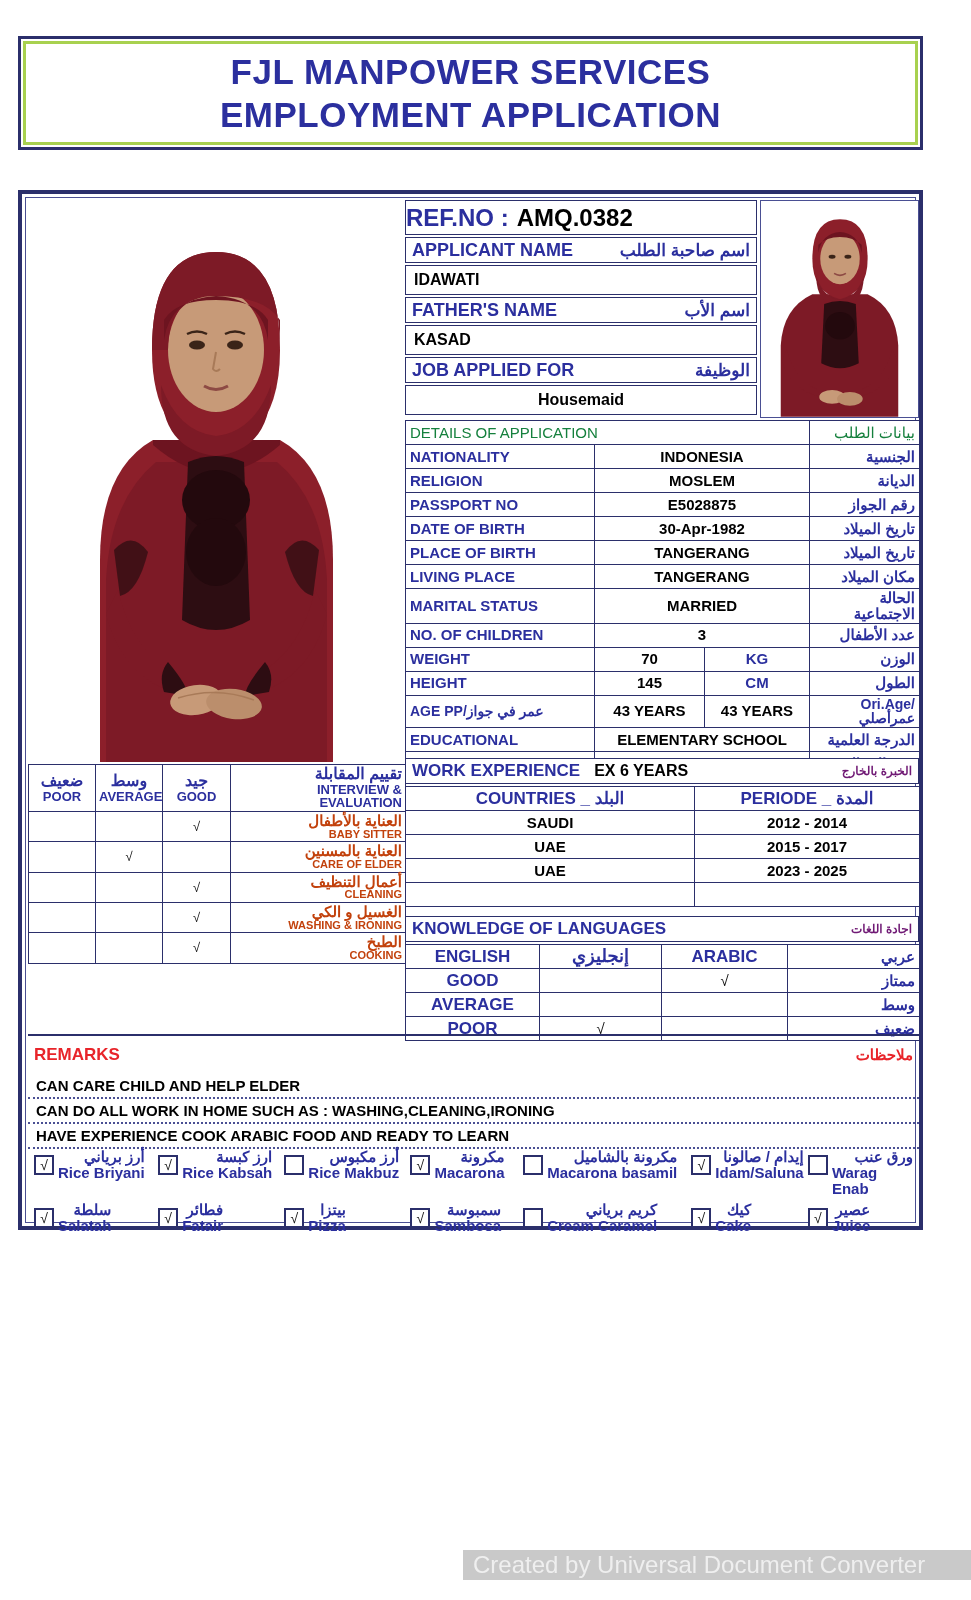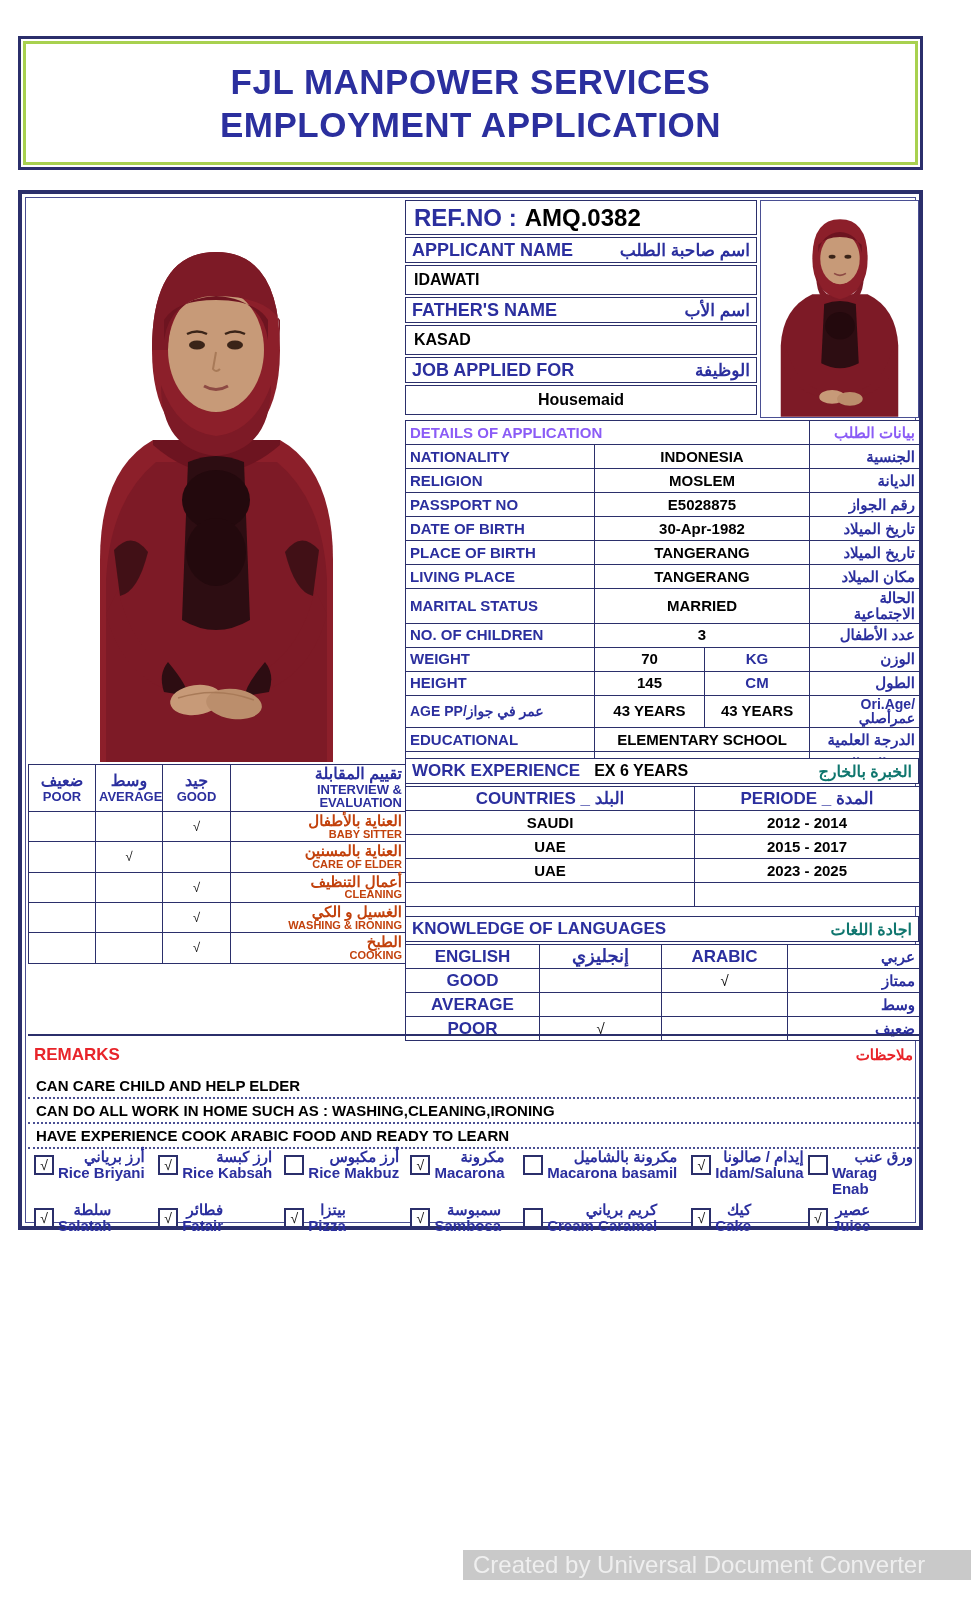--- a/index.html
+++ b/index.html
@@ -13,21 +13,21 @@
     width: 971px;
     height: 1600px;
     background: #ffffff;
     overflow: hidden;
   }
 
   
   .title-banner {
     position: absolute;
     left: 18px; top: 36px;
-    width: 905px; height: 134px;
+    width: 905px; height: 114px;
     border: 3px solid #2b2f6b;
     background: #ffffff;
     padding: 2px;
   }
   .title-banner-inner {
     width: 100%; height: 100%;
     border: 3px solid #a8d14f;
     display: flex;
     flex-direction: column;
     align-items: center;
@@ -99,47 +99,47 @@
     left: 379px; top: 2px;
     width: 352px;
   }
   .ref-row, .hdr-row, .fill-row {
     border: 1px solid #2b2f6b;
     background: #ffffff;
     display: flex;
     align-items: center;
     margin-bottom: 2px;
   }
-  .ref-row { height: 35px; padding: 0 8px; gap: 8px; }
+  .ref-row { height: 35px; padding: 0 0; gap: 8px; }
   .ref-label { color: #2b2f9e; font-weight: bold; font-size: 24px; }
   .ref-value { color: #000; font-weight: bold; font-size: 24px; }
   .hdr-row { height: 26px; padding: 0 6px; justify-content: space-between; }
   .hdr-en { color:#2b2f9e; font-weight:bold; font-size:18px; }
   .hdr-ar { color:#2b2f9e; font-weight:bold; font-size:17px; direction:rtl; }
   .fill-row { height: 30px; padding: 0 8px; }
   .fill-val { color:#000; font-weight:bold; font-size:16px; }
   .fill-val.center { width:100%; text-align:center; }
 
   
   .details-wrap { position: absolute; left: 379px; top: 222px; width: 514px; }
   .details-head td {
-    color:#8b5cf6; font-weight:bold; font-size:18px; height:25px;margin-top:38px;
+    color:#15803d; font-weight:normal; font-size:18px; height:25px;margin-top:38px;
   }
   .details-wrap .tbl td { height: 24px; font-size: 15px; }
   .unit { color:#2b2f9e; font-weight:bold; font-size:14px; }
 
   
   .work-wrap { position: absolute; left: 379px; top: 560px; width: 514px; }
   .section-bar {
     border:1px solid #2b2f6b; height:26px; display:flex; align-items:center;
     padding: 0 6px; gap: 14px; background:#fff;
   }
   .section-bar .en { color:#2b2f9e; font-weight:bold; font-size:17px; }
   .section-bar .mid { color:#000; font-weight:bold; font-size:16px; flex:1; }
-  .section-bar .ar { color:#0f766e; font-weight:bold; font-size:16px; direction:rtl; }
+  .section-bar .ar { color:#701a75; font-weight:bold; font-size:12px; direction:rtl; }
   .work-wrap .tbl { margin-top:2px; }
   .work-wrap .tbl td { height: 24px; }
 
   
   .lang-wrap { position: absolute; left: 379px; top: 718px; width: 514px; }
   .lang-wrap .tbl { margin-top: 2px; }
   .lang-wrap .tbl td { height: 24px; }
 
   
   .eval-wrap { position: absolute; left: 2px; top: 566px; width: 377px; }

